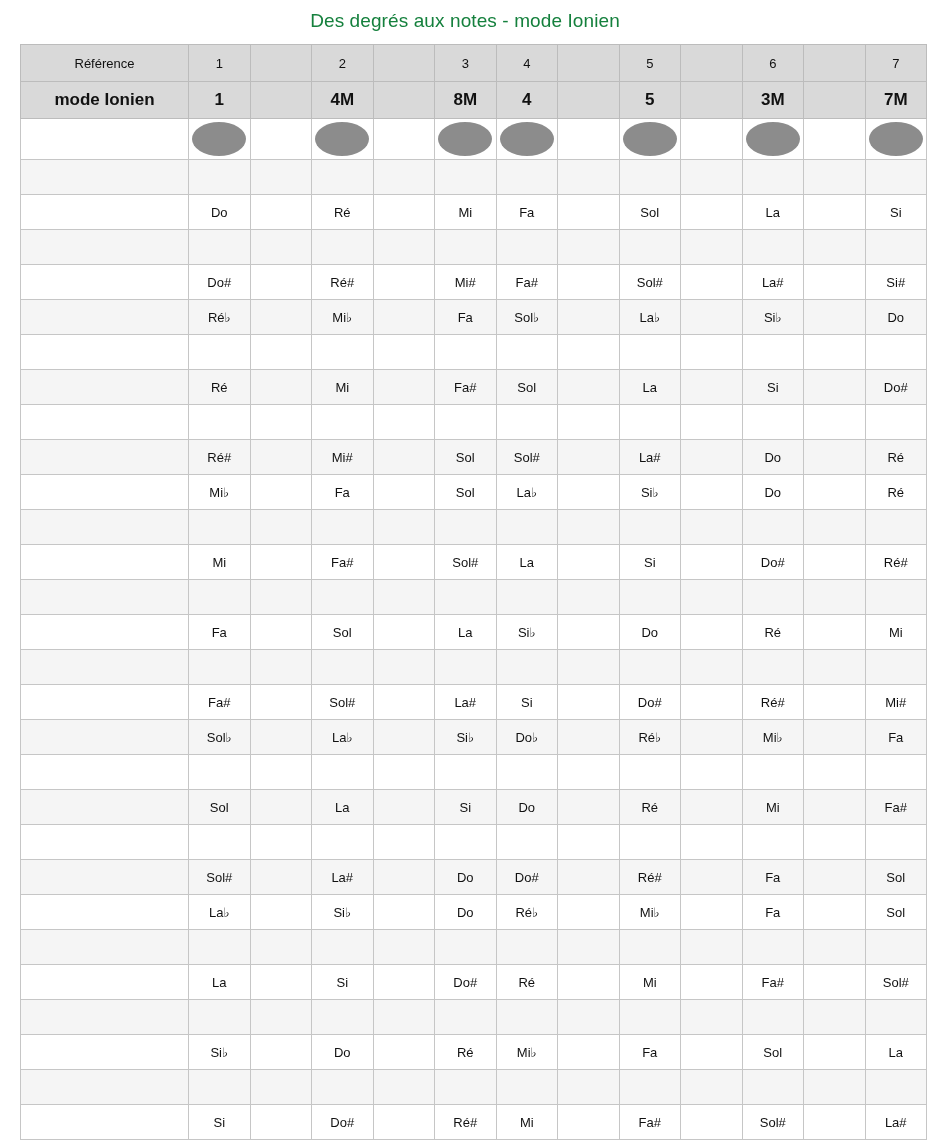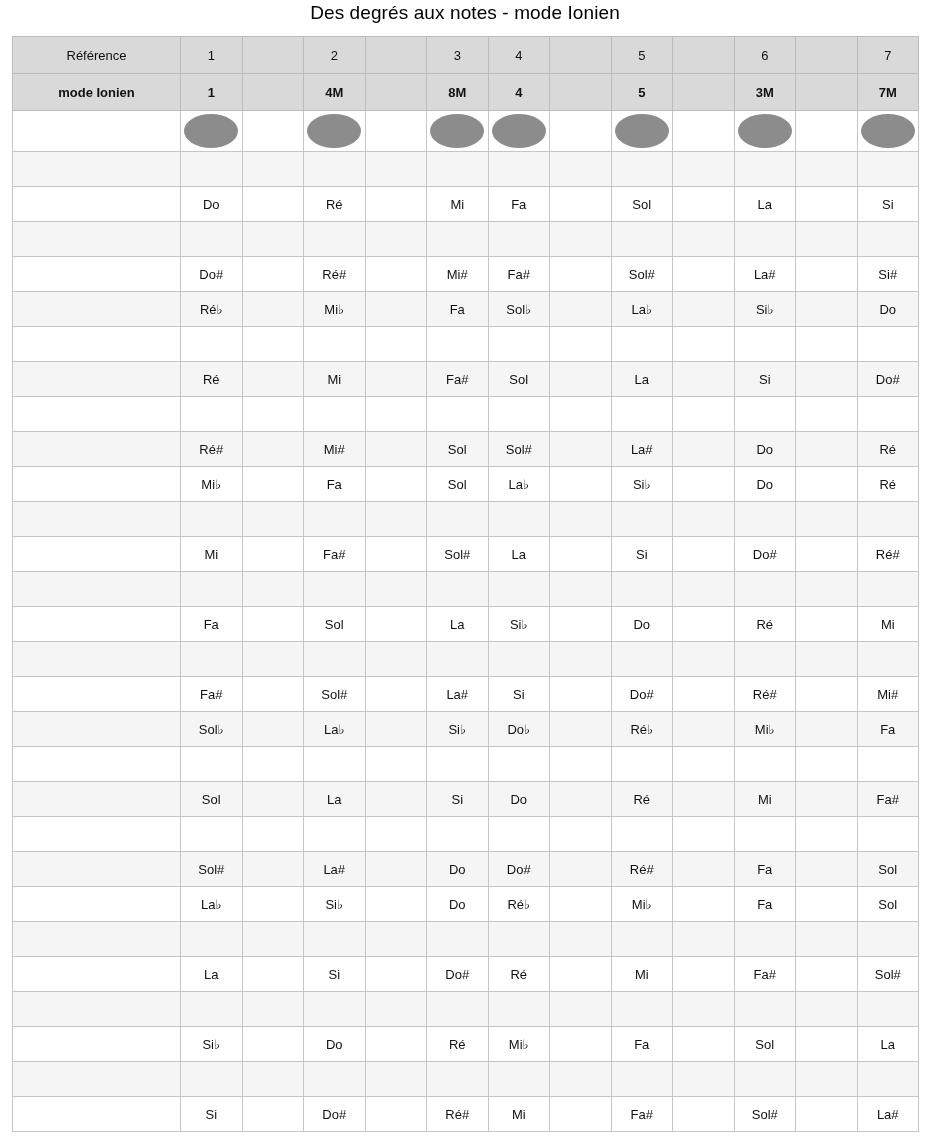--- a/index.html
+++ b/index.html
@@ -11,27 +11,27 @@
     width: 930px;
     height: 1140px;
     font-family: "Liberation Sans", sans-serif;
     color: #000000;
     overflow: hidden;
   }
   .page-title {
     text-align: center;
     font-size: 19px;
     font-weight: 400;
-    color: #000000;
-    padding: 2px 0 12px 0;
+    color: #15803d;
+    padding: 10px 0 12px 0;
     margin: 0;
     letter-spacing: 0.1px;
   }
   .table-wrap {
-    padding: 0 12px;
+    padding: 0 20px;
     box-sizing: border-box;
     width: 836px;
   }
   table.grid {
     border-collapse: collapse;
     table-layout: fixed;
     width: 906px;
     border: 1px solid #b4b4b4;
   }
   table.grid td {
@@ -47,21 +47,21 @@
   }
   col.ref-col { width: 168px; }
   col.chrom-col { width: 61.5px; }
 
   tr.header-row td {
     background: #d9d9d9;
     border-color: #bcbcbc;
     height: 36px;
   }
   tr.header-row.ref-row td { font-size: 13px; font-weight: 400; }
-  tr.header-row.mode-row td { font-size: 13px; font-weight: bold; }
+  tr.header-row.mode-row td { font-size: 17px; font-weight: bold; }
   tr.header-row td.ref-label { font-weight: 400; }
   tr.header-row.mode-row td.ref-label { font-weight: bold; }
 
   tr.circles-row td {
     background: #ffffff;
     height: 40px;
   }
   .dot {
     width: 54px;
     height: 34px;

